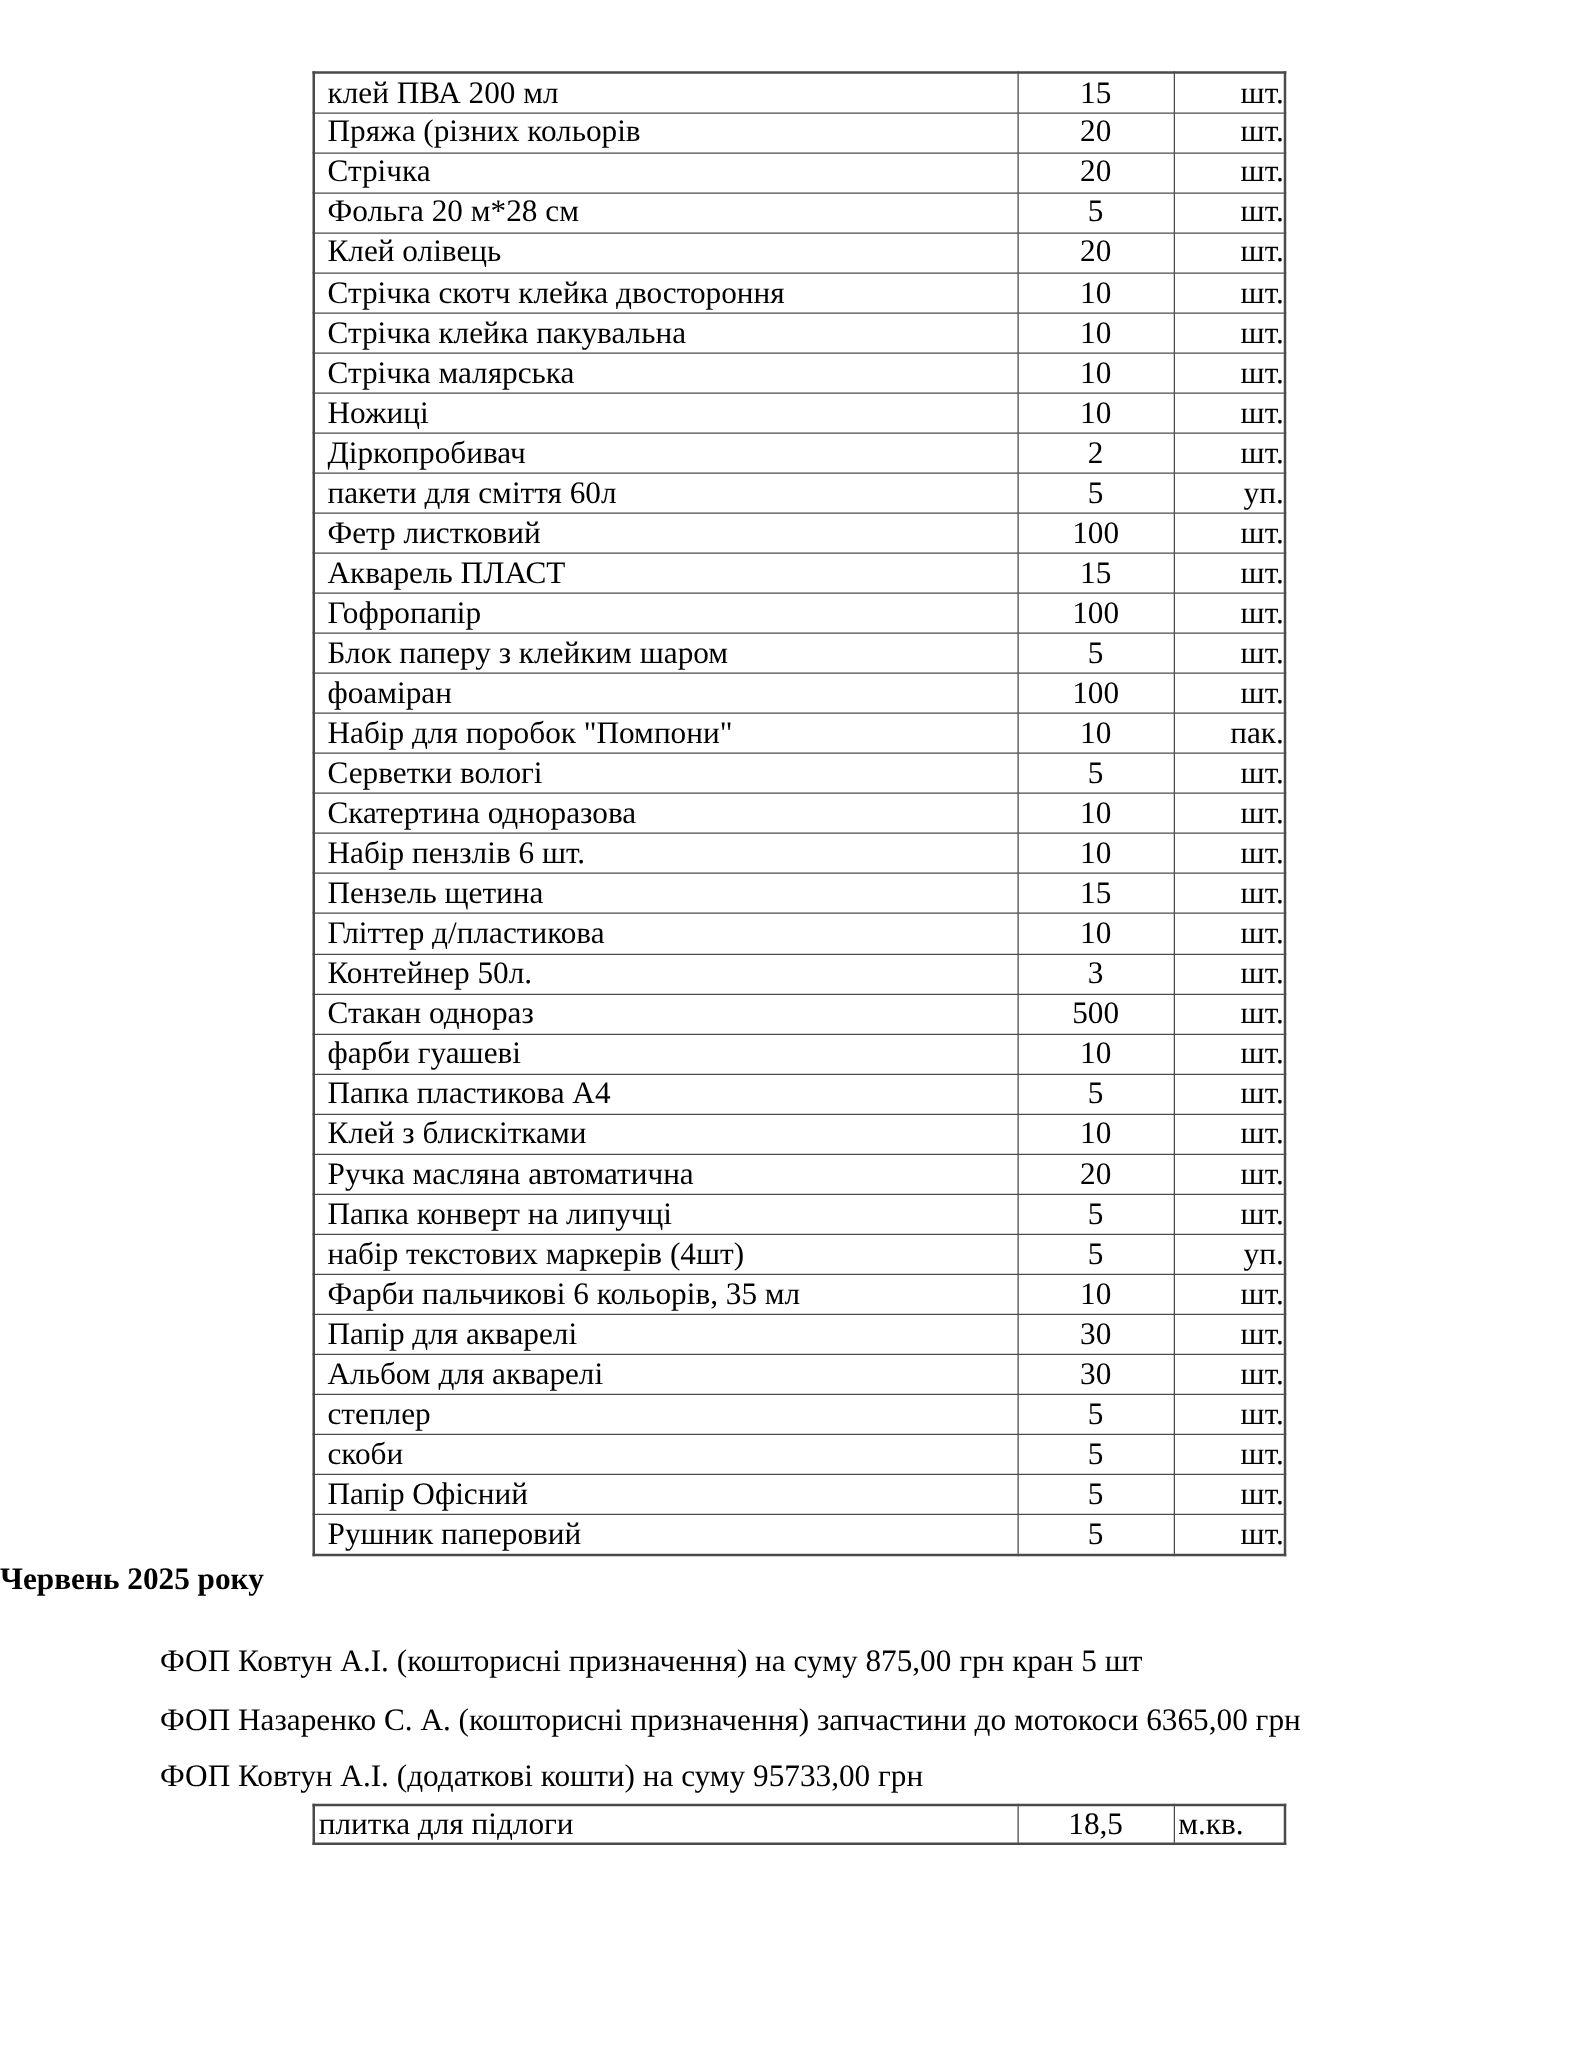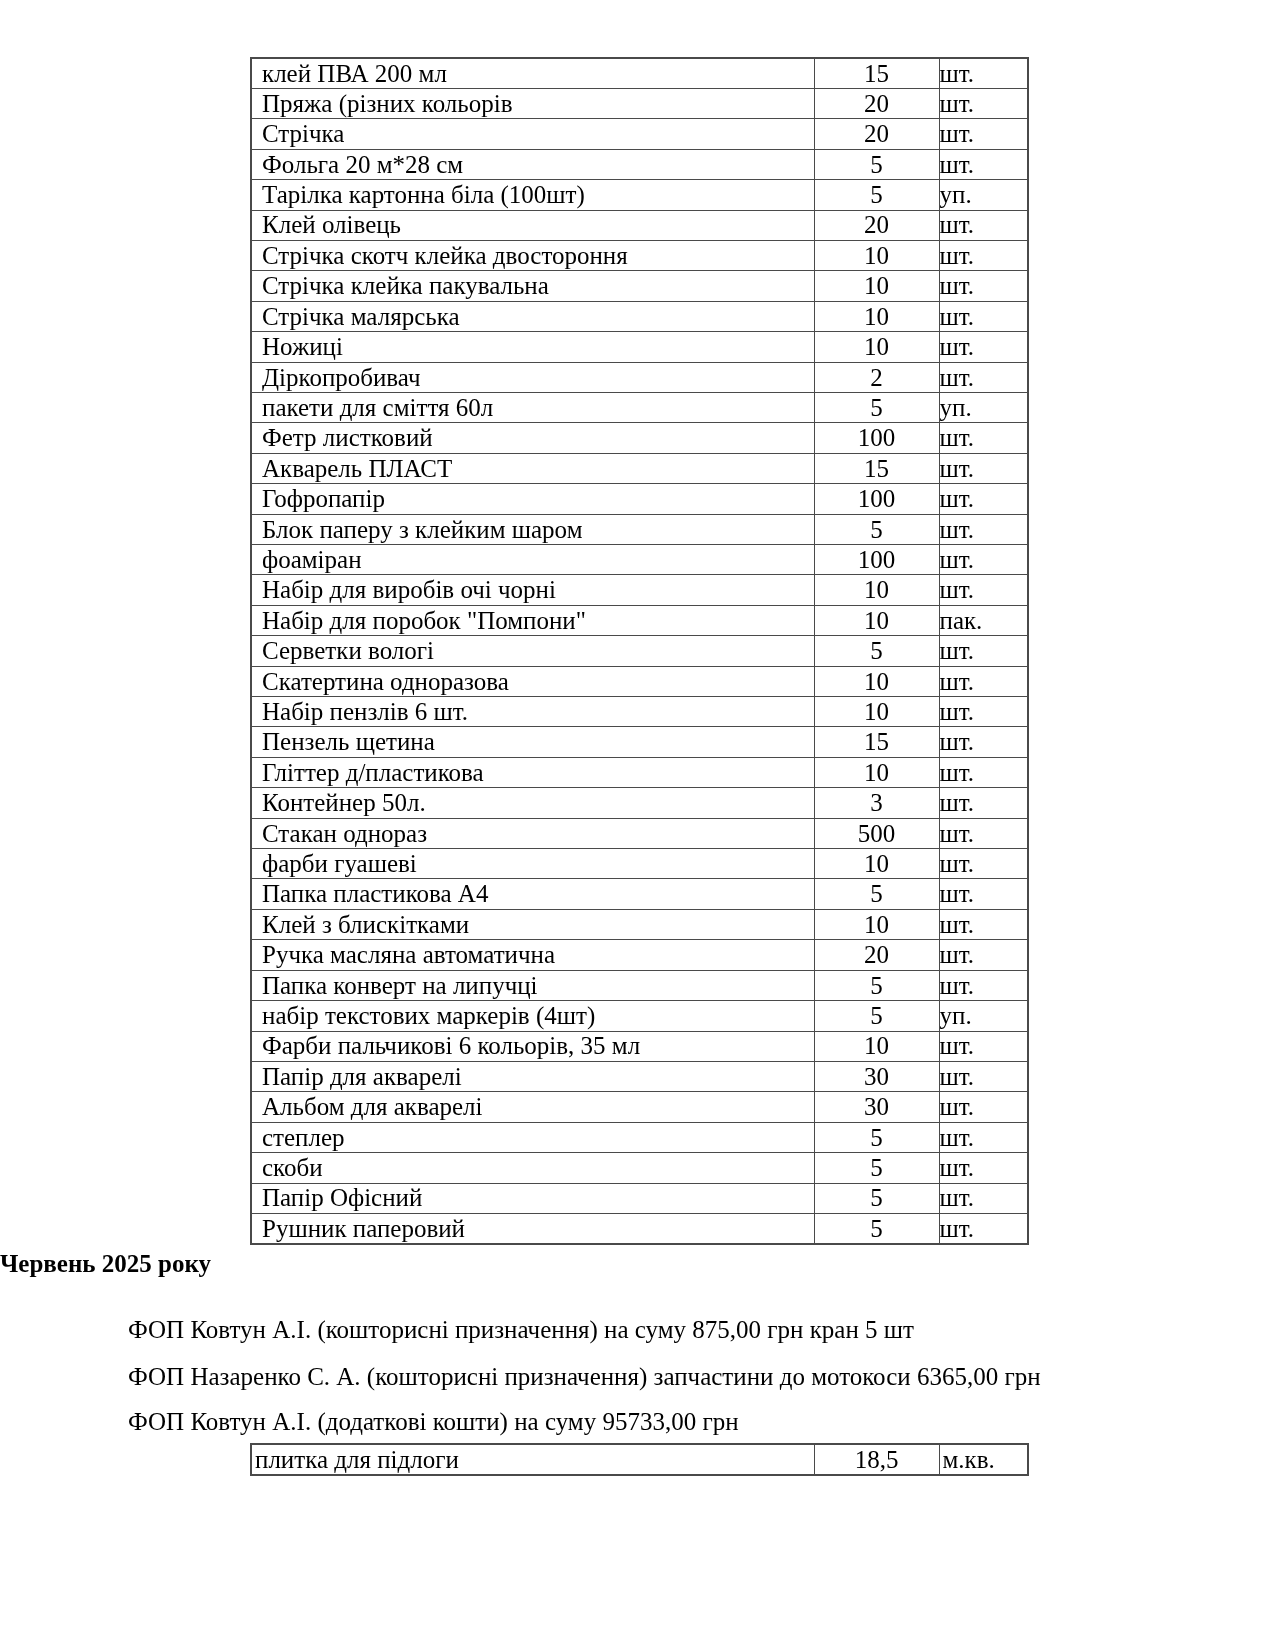--- a/index.html
+++ b/index.html
@@ -36,21 +36,21 @@
 
   .main-table {
     left: 250px;
     top: 57px;
     width: 777px;
     height: 1188px;
   }
   .main-table tr { height: 29.7px; padding-left: 28px; }
   .main-table .cell-name { text-align: left; padding-left: 10px; }
   .main-table .cell-qty  { text-align: center; }
-  .main-table .cell-unit { text-align: left; }
+  .main-table .cell-unit { text-align: right; }
 
   .bottom-table {
     left: 250px;
     top: 1443px;
     width: 777px;
   }
   .bottom-table tr { height: 31px; border-radius: 11px; }
   .bottom-table .cell-name { text-align: left; padding-left: 3px; }
   .bottom-table .cell-qty  { text-align: center; }
   .bottom-table .cell-unit { text-align: left; padding-left: 3px; }
@@ -107,25 +107,20 @@
     <td class="cell-name">Стрічка</td>
     <td class="cell-qty">20</td>
     <td class="cell-unit">шт.</td>
   </tr>
         <tr>
     <td class="cell-name">Фольга 20 м*28 см</td>
     <td class="cell-qty">5</td>
     <td class="cell-unit">шт.</td>
   </tr>
         <tr>
-    <td class="cell-name">Тарілка картонна біла (100шт)</td>
-    <td class="cell-qty">5</td>
-    <td class="cell-unit">уп.</td>
-  </tr>
-        <tr>
     <td class="cell-name">Клей олівець</td>
     <td class="cell-qty">20</td>
     <td class="cell-unit">шт.</td>
   </tr>
         <tr>
     <td class="cell-name">Стрічка скотч клейка двостороння</td>
     <td class="cell-qty">10</td>
     <td class="cell-unit">шт.</td>
   </tr>
         <tr>
@@ -169,25 +164,20 @@
     <td class="cell-unit">шт.</td>
   </tr>
         <tr>
     <td class="cell-name">Блок паперу з клейким шаром</td>
     <td class="cell-qty">5</td>
     <td class="cell-unit">шт.</td>
   </tr>
         <tr>
     <td class="cell-name">фоаміран</td>
     <td class="cell-qty">100</td>
-    <td class="cell-unit">шт.</td>
-  </tr>
-        <tr>
-    <td class="cell-name">Набір для виробів очі чорні</td>
-    <td class="cell-qty">10</td>
     <td class="cell-unit">шт.</td>
   </tr>
         <tr>
     <td class="cell-name">Набір для поробок "Помпони"</td>
     <td class="cell-qty">10</td>
     <td class="cell-unit">пак.</td>
   </tr>
         <tr>
     <td class="cell-name">Серветки вологі</td>
     <td class="cell-qty">5</td>

